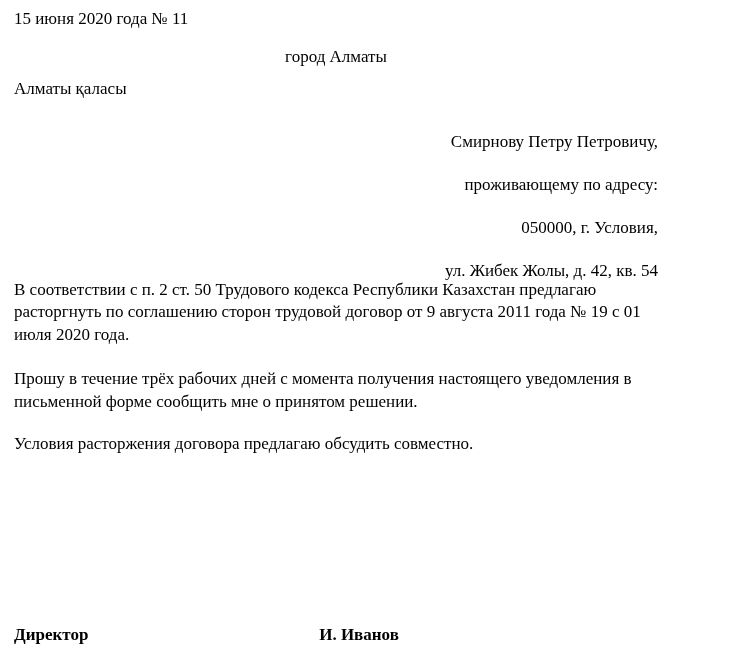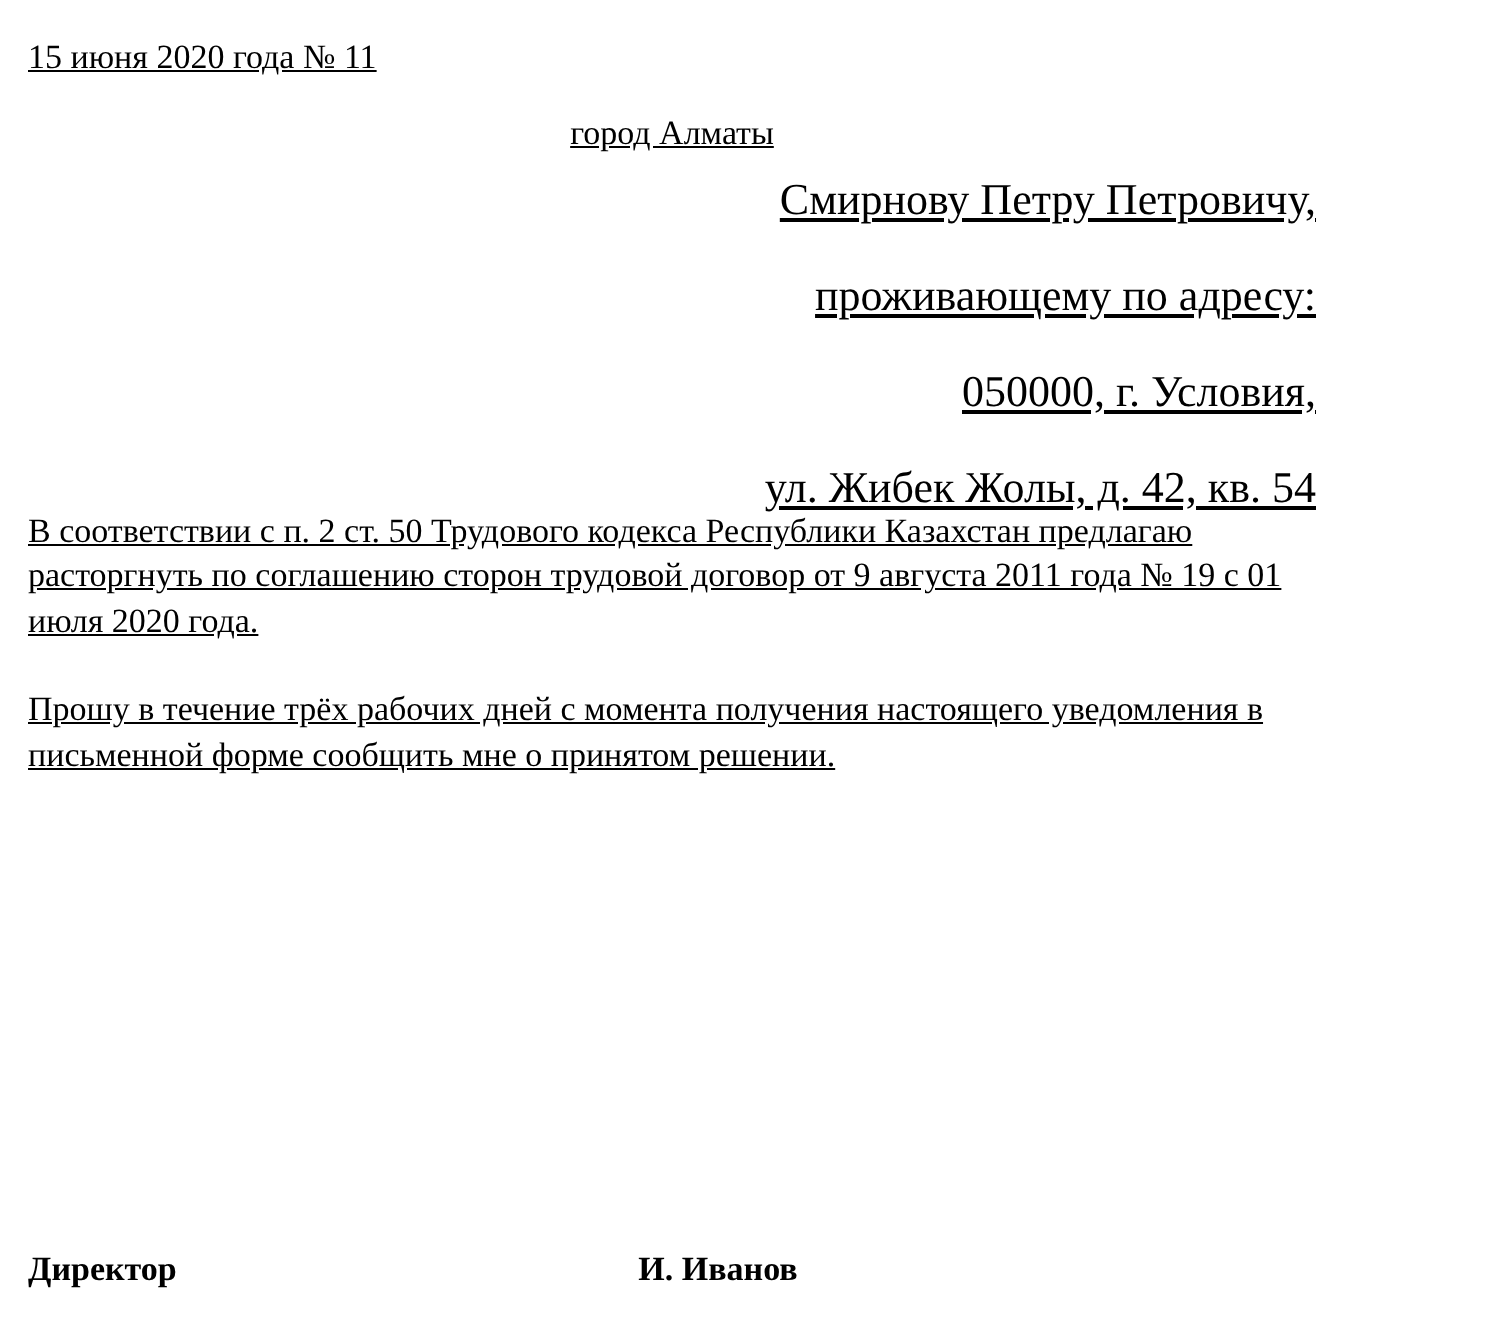--- a/index.html
+++ b/index.html
@@ -13,42 +13,41 @@
     font-family: "Liberation Serif", serif;
     color: #000000;
     position: relative;
     overflow: hidden;
   }
   .page {
     position: relative;
     width: 684px;
     height: 659px;
     box-sizing: border-box;
-    padding: 18px 20px 0 14px;
-    text-decoration: underline;
+    padding: 8px 20px 0 14px;
   }
   .row-top {
     font-size: 17px;
     line-height: 1.35;
   }
   .date-line {
     margin: 0 0 16px 0;
   }
   .city-right {
     text-align: center;
     font-size: 17px;
     margin: 0 6px 12px 0;
   }
   .city-kz {
     font-size: 17px;
     margin: 0 0 34px 0;
   }
   .addressee {
     text-align: right;
-    font-size: 22px;
+    font-size: 17px;
     line-height: 1.0;
     margin-right: 6px;
   }
   .addressee div {
     margin-bottom: 26px;
   }
   .addressee div:last-child {
     margin-bottom: 0;
   }
   .title {
@@ -95,30 +94,32 @@
 </style>
 </head>
 <body>
 
 <div class="page">
 
   <div class="row-top date-line">15 июня 2020 года № 11</div>
 
   <div class="city-right">город Алматы</div>
 
+  <div class="city-kz">Алматы қаласы</div>
 
   <div class="addressee">
     <div>Смирнову Петру Петровичу,</div>
     <div>проживающему по адресу:</div>
     <div>050000, г. Условия,</div>
     <div>ул. Жибек Жолы, д. 42, кв. 54</div>
   </div>
 
 
   <p class="body-par first">В соответствии с п. 2 ст. 50 Трудового кодекса Республики Казахстан предлагаю расторгнуть по соглашению сторон трудовой договор от 9 августа 2011 года № 19 с 01 июля 2020 года.</p>
   <p class="body-par">Прошу в течение трёх рабочих дней с момента получения настоящего уведомления в письменной форме сообщить мне о принятом решении.</p>
+  <p class="body-par">Условия расторжения договора предлагаю обсудить совместно.</p>
 
   <div class="signature-row">
     <div class="sig-role">Директор</div>
     <div class="sig-name">И. Иванов</div>
   </div>
 
 </div>
 
 </body></html>

